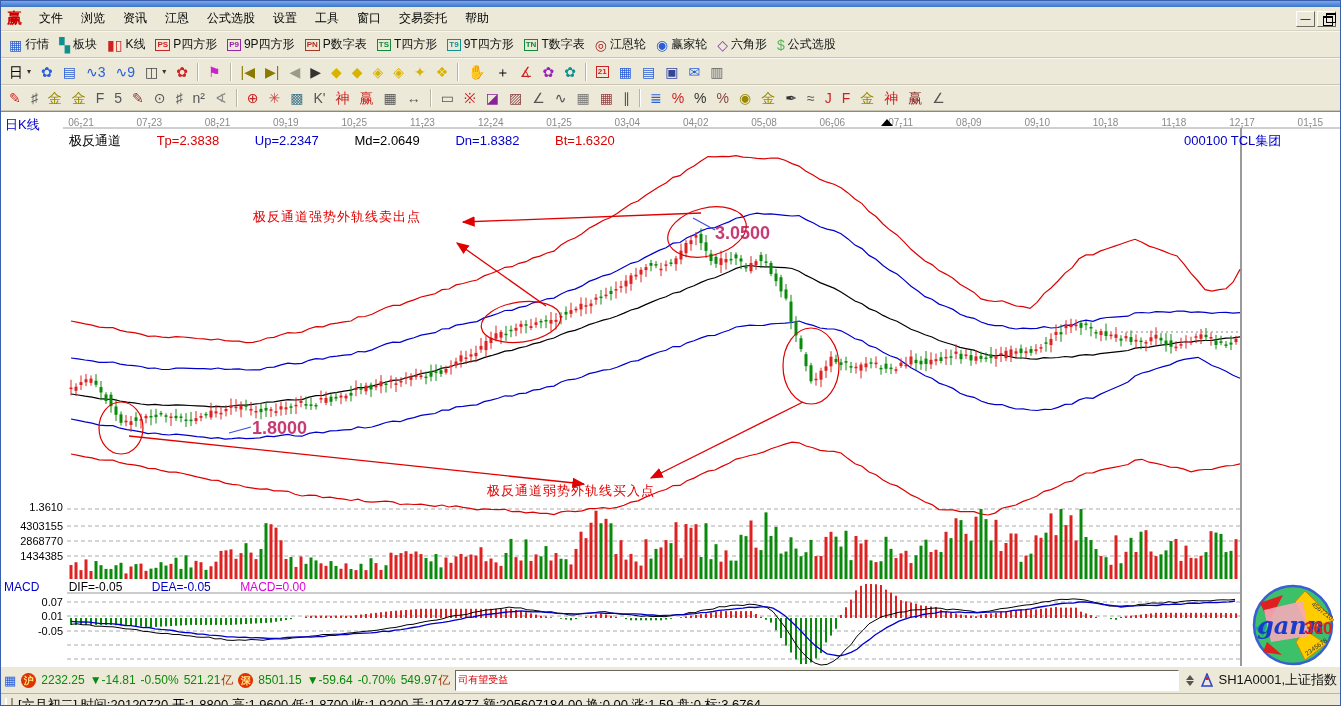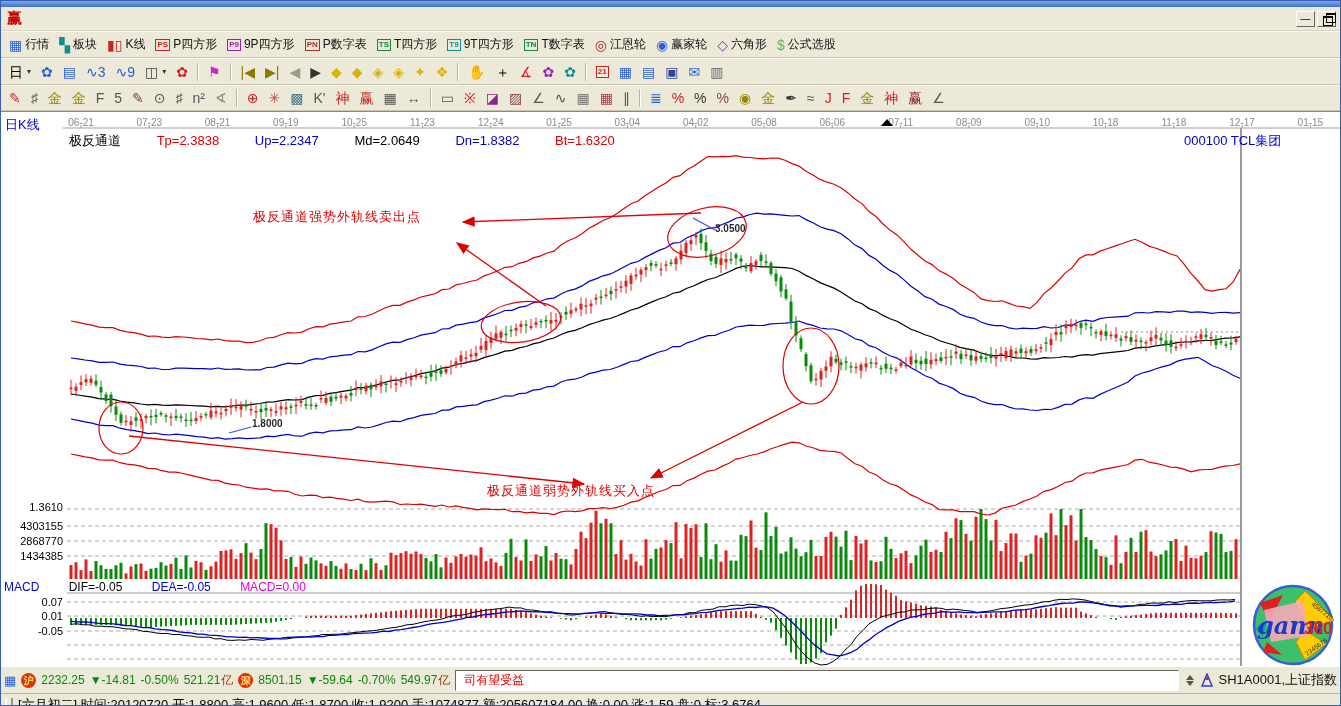--- a/index.html
+++ b/index.html
@@ -28,47 +28,59 @@
   #chart{position:relative;width:1341px;height:554px;background:#fff;border-top:1px solid #8d8a7b;}
   #plot{position:absolute;left:0;top:0;}
   .ov{position:absolute;white-space:nowrap;}
   #periodLabel{left:4px;top:4px;color:#0000cc;font-size:13px;}
   #indHeader{left:68px;top:20px;font-size:13px;}
   #indHeader span{margin-right:32px;}
   .c-red{color:#dd0000;} .c-blue{color:#0000cc;margin-top:18px;} .c-blk{color:#000;} .c-mag{color:#dd00dd;}
   #stockLabel{left:1183px;top:20px;color:#0000cc;font-size:13px;}
   .anno{color:#e00000;font-size:13px;letter-spacing:1px;}
   #annoSell{left:252px;top:96px;} #annoBuy{left:486px;top:370px;}
-  .bluelab{color:#000000;font-size:10px;font-weight:bold;opacity:.85;}
+  .bluelab{color:#be185d;font-size:18px;font-weight:bold;opacity:.85;}
   #peakLab{left:714px;top:111px;} #lowLab{left:251px;top:306px;}
   #macdHeader{left:3px;top:468px;font-size:12px;}
   #macdHeader span{margin-right:26px;}
   #gannlogo{position:absolute;left:1246px;top:472px;}
   .sb1{height:24px;display:flex;align-items:center;gap:5px;padding:1px 3px;background:#ece9d8;border-top:1px solid #fff;}
   .gicon{color:#2b5fd9;font-size:13px;}
   .badge{width:15px;height:15px;border-radius:50%;background:#e23000;color:#ffe680;font-size:10px;line-height:15px;text-align:center;font-weight:bold;}
   .grn{color:#0a8a0a;} .unit{color:#993300;}
   .marq{flex:1;height:19px;background:#fff;border:1px solid;border-color:#6a675e #fff #fff #6a675e;display:flex;align-items:center;overflow:hidden;}
-  .marq span{color:#dd0000;font-size:12px;padding-left:8px;}
+  .marq span{color:#dd0000;font-size:10px;padding-left:2px;}
   .spin{display:flex;flex-direction:column;gap:1px;padding:0 2px;}
   .spin b{width:0;height:0;border-left:4px solid transparent;border-right:4px solid transparent;}
   .spin .u{border-bottom:5px solid #555;} .spin .d{border-top:5px solid #555;}
   .idxtxt{font-size:13px;color:#111;}
   .sb2{height:22px;display:flex;align-items:center;background:#ece9d8;border-top:1px solid #b9b5a4;padding-left:2px;}
   .grip{width:4px;height:14px;border-left:2px solid #fff;border-right:2px solid #9a978a;margin:0 5px 0 2px;}
   .sb2 span{font-size:13px;color:#000;}
 </style>
 </head>
 <body>
 
 <div id="win">
   <div class="titlestrip"></div>
 
   <div class="menubar">
     <span class="applogo">赢</span>
+    <div id="menu-items" style="display:flex;">
+        <span class="menu-item">文件</span>
+        <span class="menu-item">浏览</span>
+        <span class="menu-item">资讯</span>
+        <span class="menu-item">江恩</span>
+        <span class="menu-item">公式选股</span>
+        <span class="menu-item">设置</span>
+        <span class="menu-item">工具</span>
+        <span class="menu-item">窗口</span>
+        <span class="menu-item">交易委托</span>
+        <span class="menu-item">帮助</span>
+      </div>
     <div class="winbtns">
       <button class="wbtn">—</button>
       <button class="wbtn rest">
           <i></i>
         </button>
     </div>
   </div>
 
   <div class="toolbar" id="toolbar-main">
       <div class="tile">

